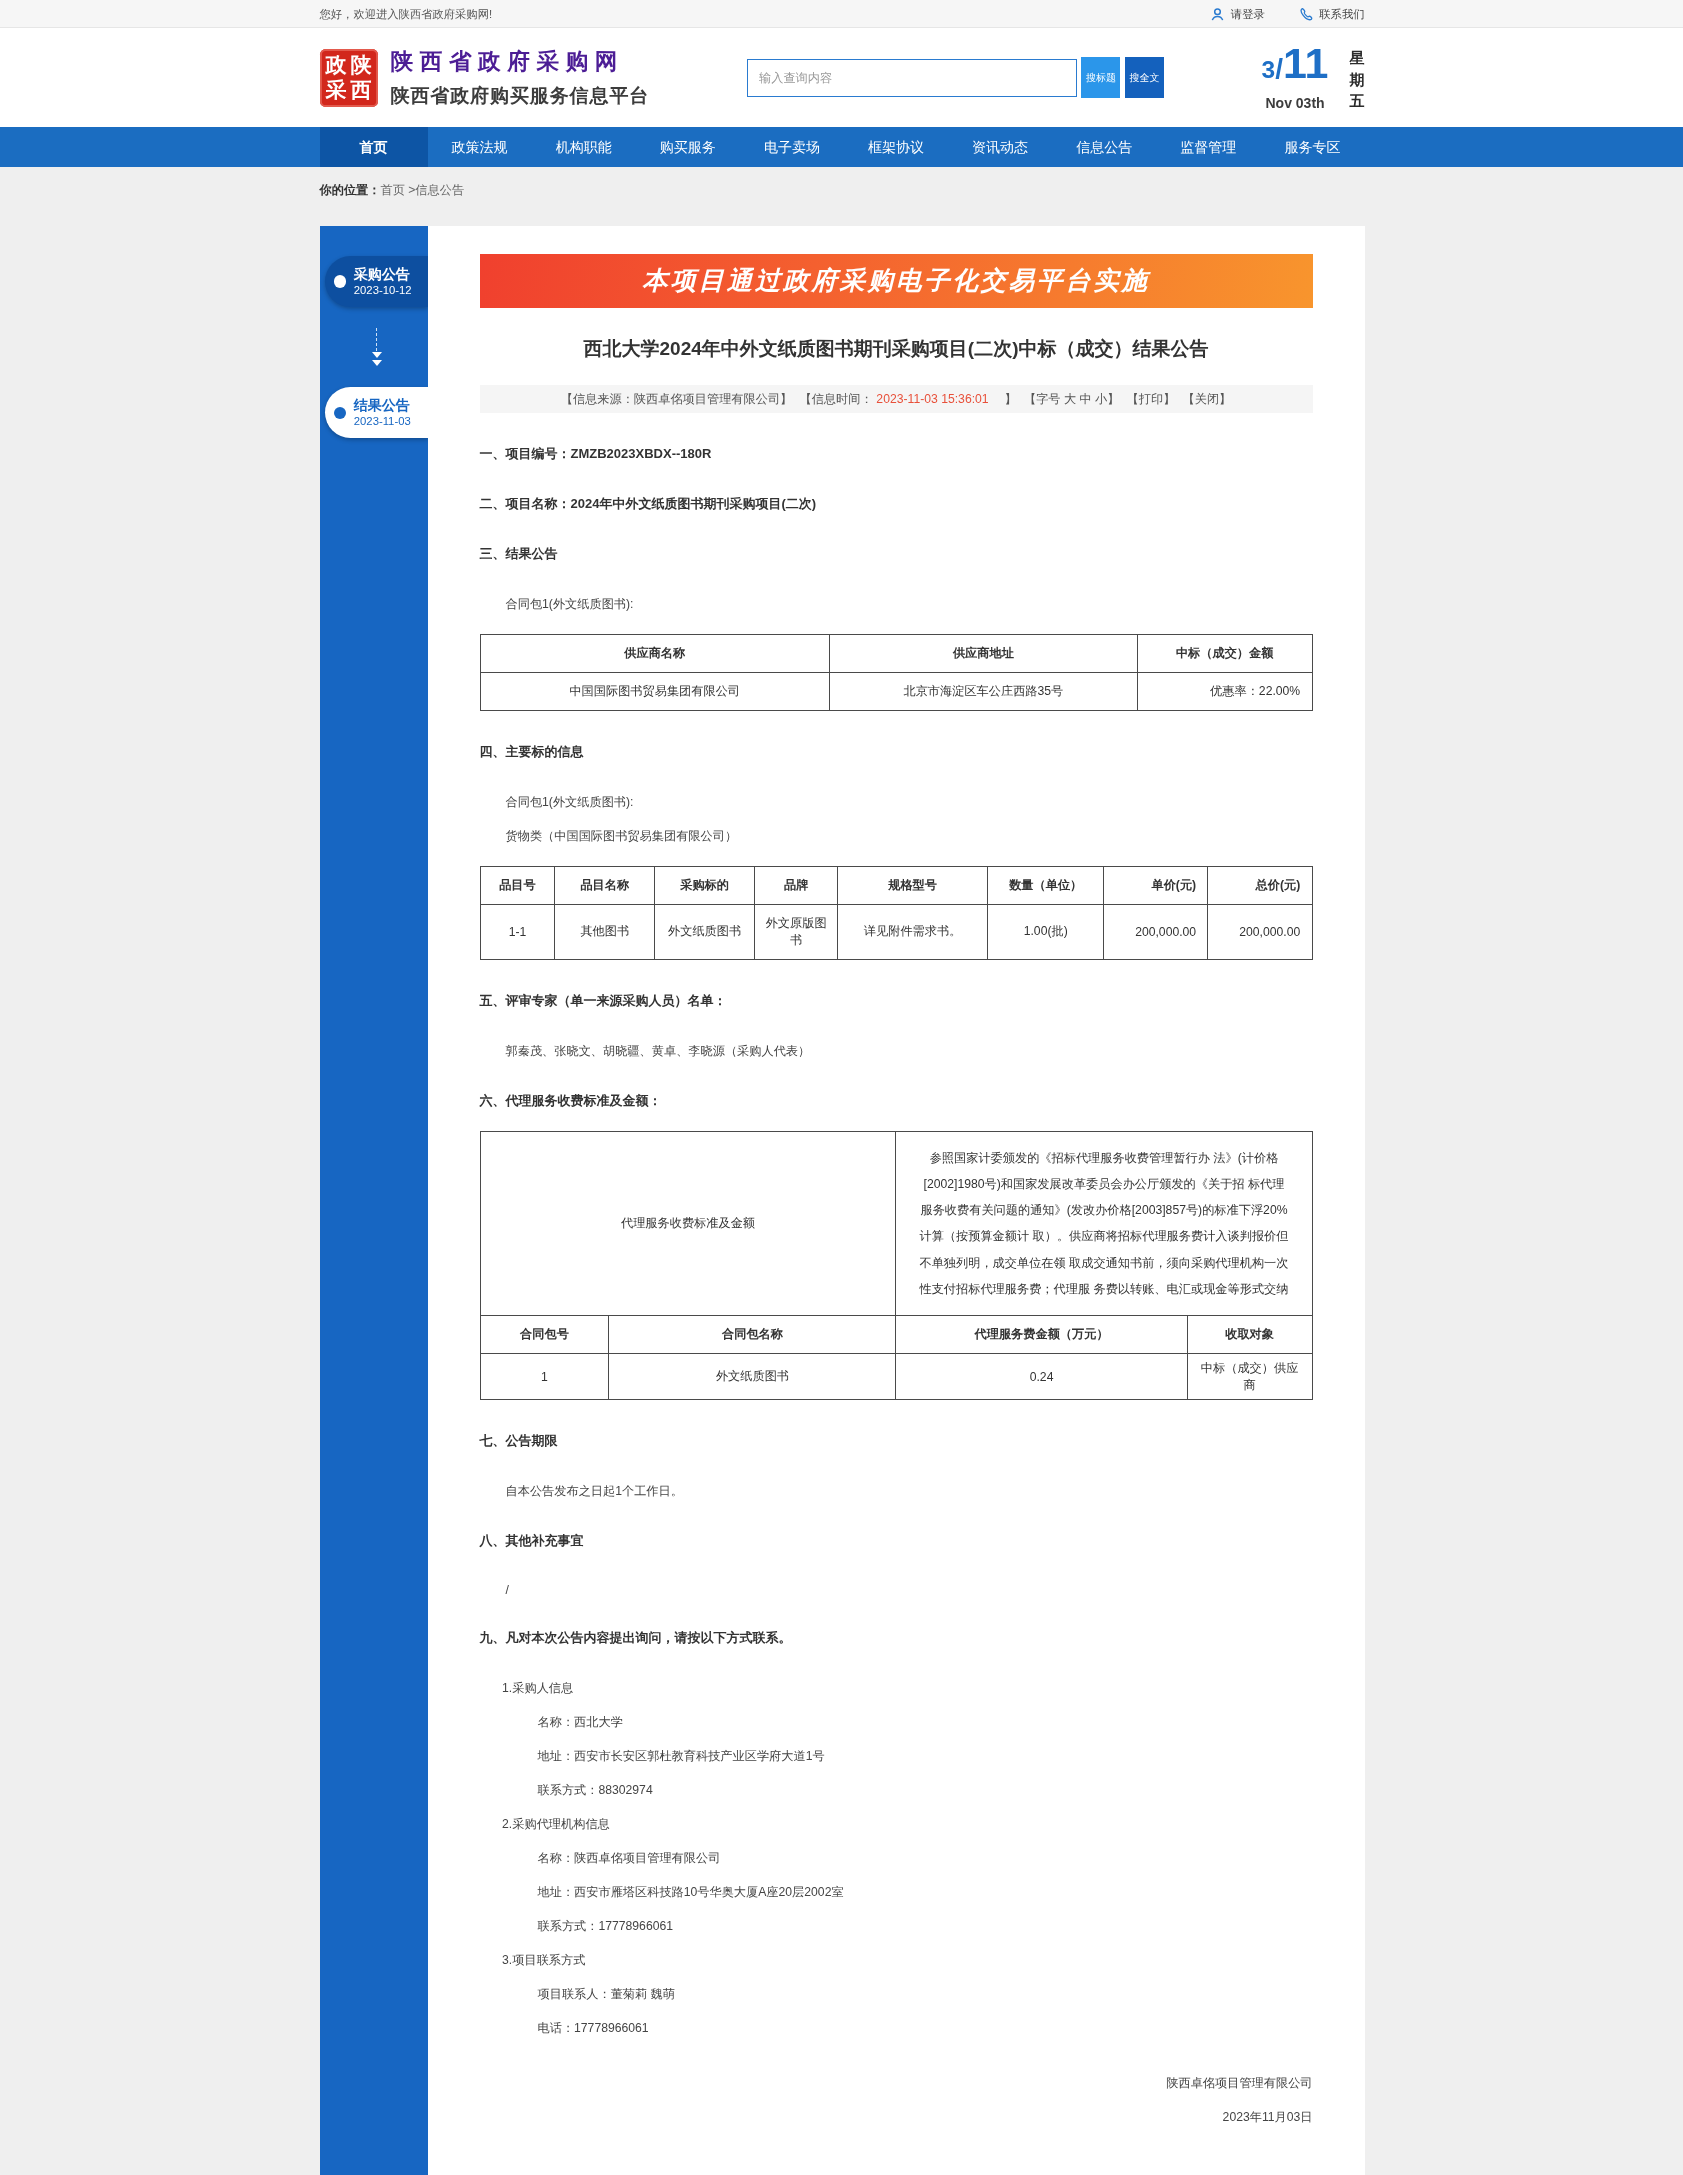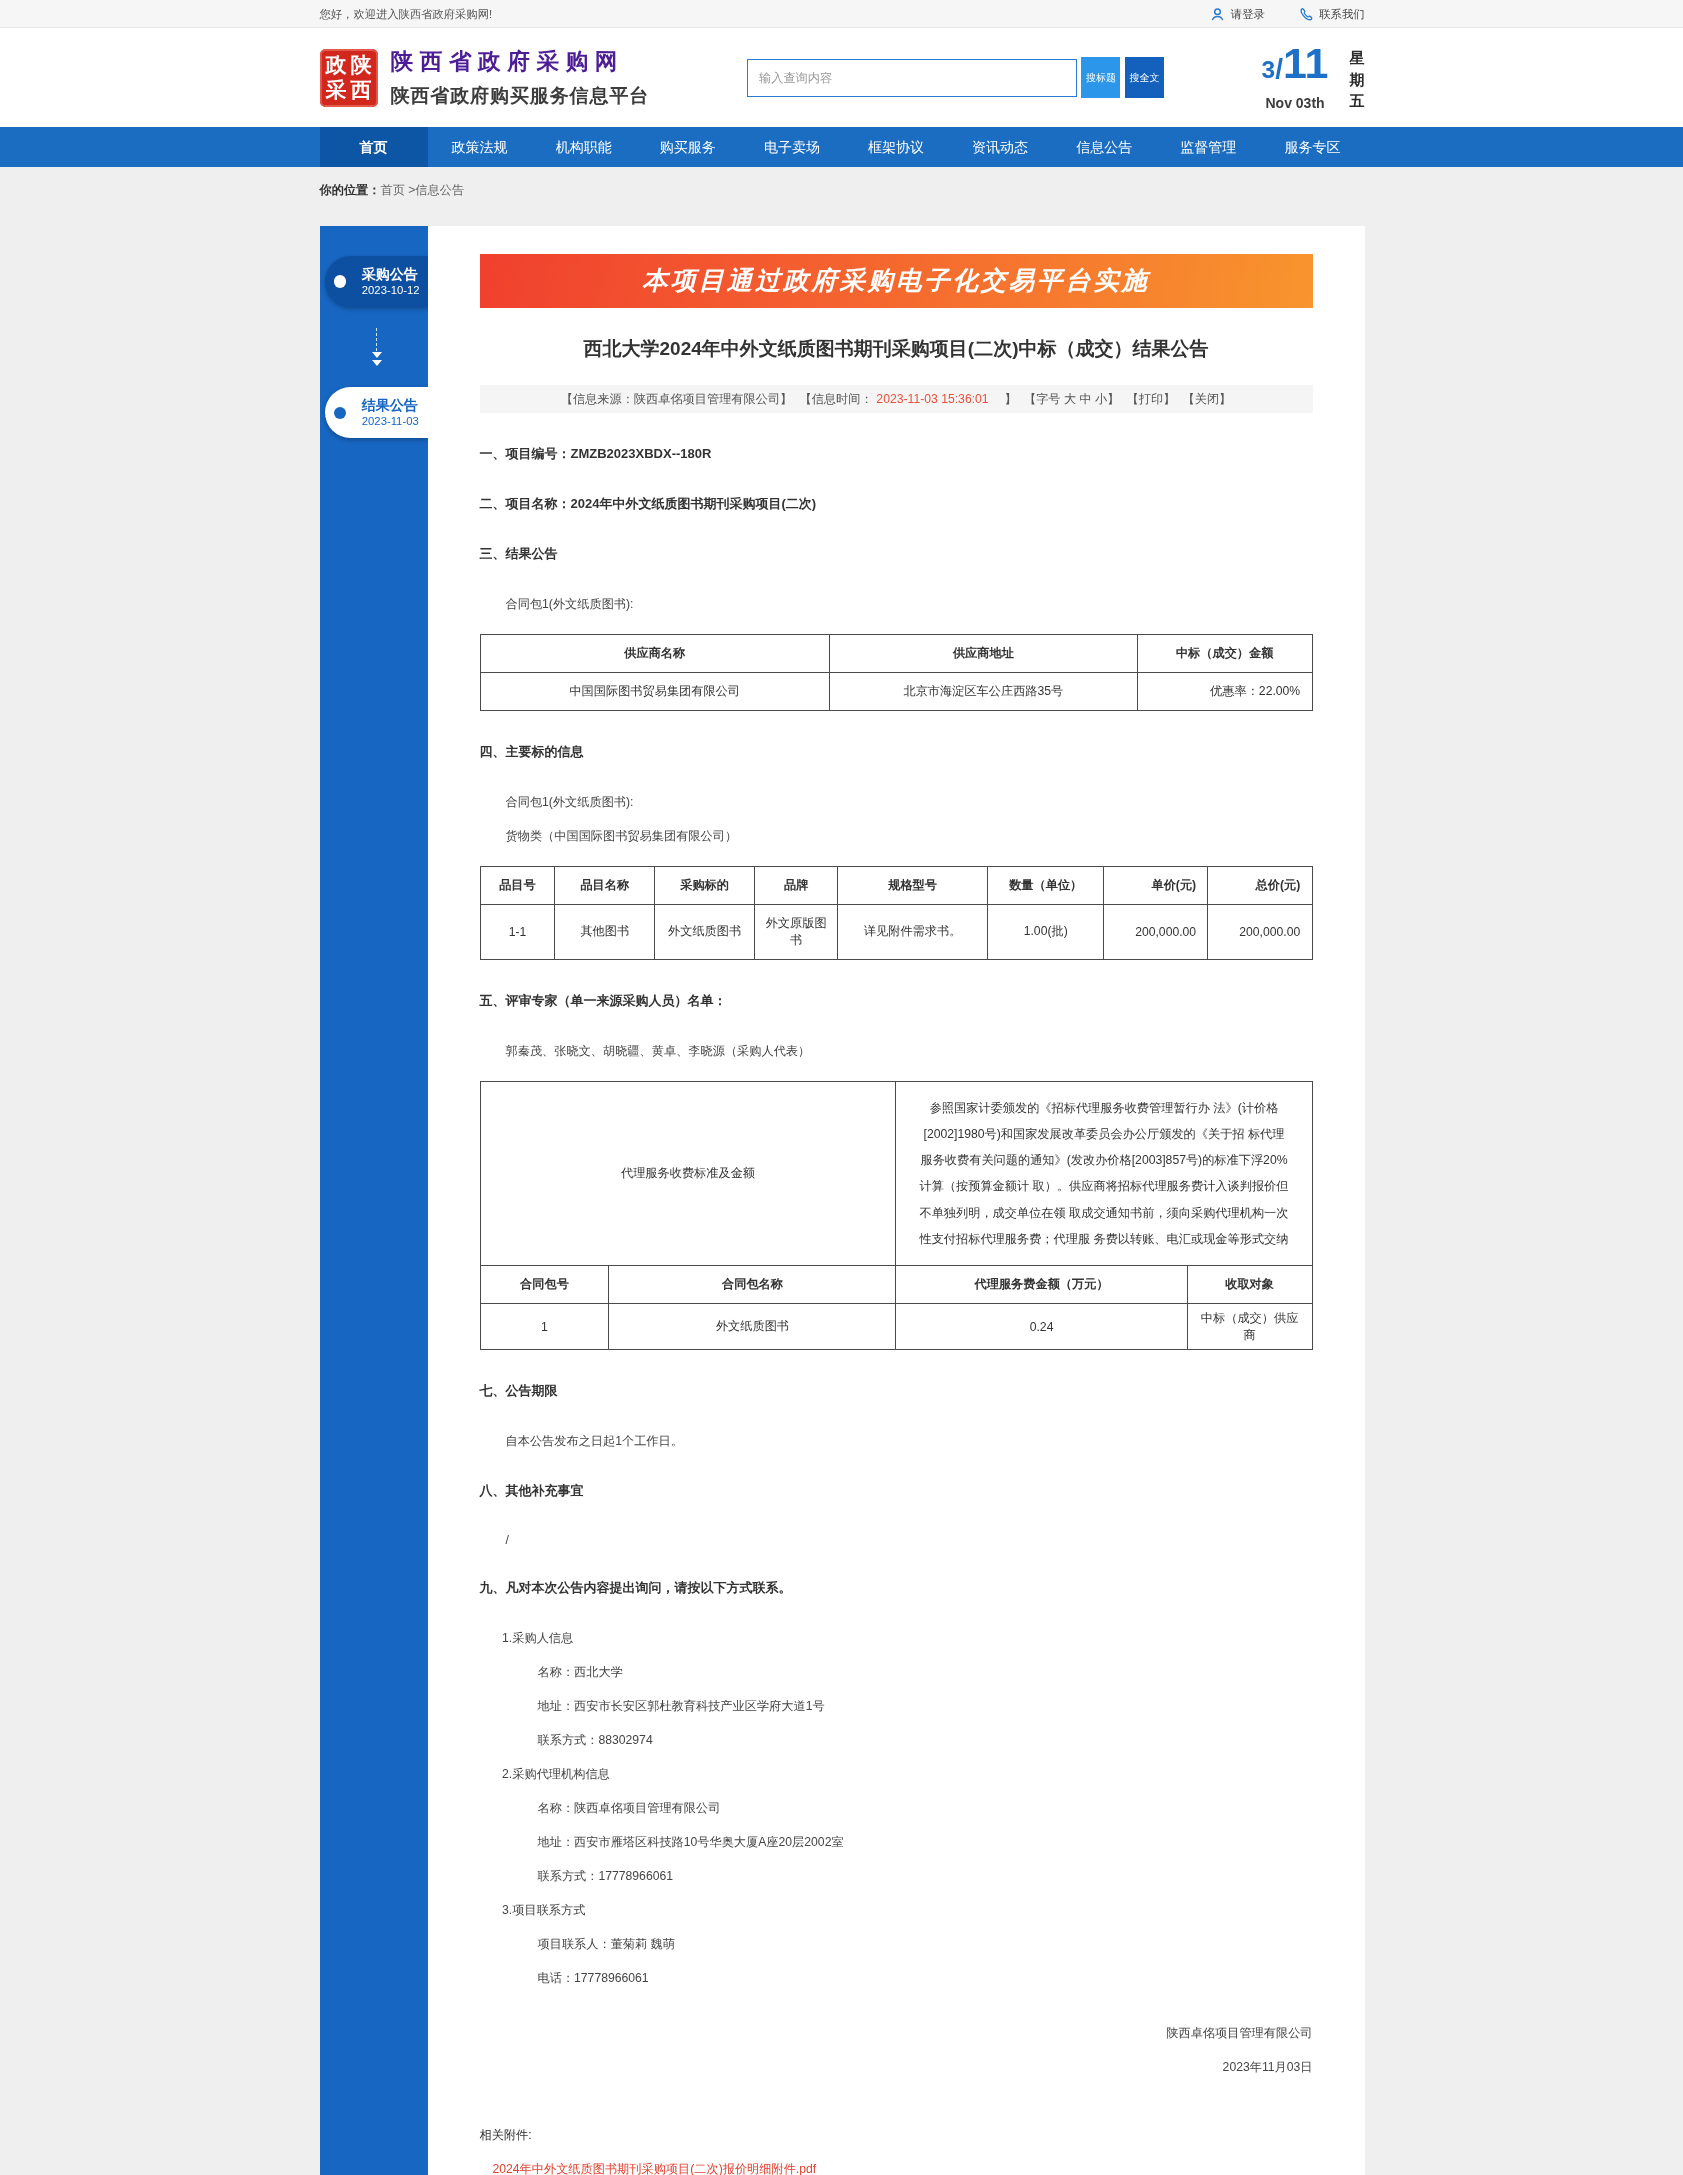--- a/index.html
+++ b/index.html
@@ -40,21 +40,21 @@
 
   
   .page-bg { background:#efefef; padding-bottom:28px; }
   .breadcrumb { padding:15px 0 27px; font-size:12.2px; color:#666; }
   .breadcrumb b { color:#333; }
   .crumb-link { cursor:pointer; }
 
   
   .content-wrap { display:flex; align-items:stretch; min-height:1794px; }
   .side { width:108px; background:#1766c2; padding-top:30px; flex-shrink:0; }
-  .step { width:103px; margin-left:5.6px; height:51px; border-radius:25.4px 0 0 25.4px; display:flex; align-items:center; gap:16px; padding-left:8.5px; cursor:pointer; box-shadow:0 1.9px 4.7px rgba(0,0,0,.25); }
+  .step { width:103px; margin-left:5.6px; height:51px; border-radius:25.4px 0 0 25.4px; display:flex; align-items:center; gap:8px; padding-left:8.5px; cursor:pointer; box-shadow:0 1.9px 4.7px rgba(0,0,0,.25); }
   .step-inactive { background:#0d4fa0; color:#fff; }
   .step-active { background:#fff; color:#1766c2; }
   .dot { width:12.2px; height:12.2px; border-radius:50%; flex-shrink:0; }
   .step-inactive .dot { background:#fff; }
   .step-active .dot { background:#1766c2; }
   .step-title { font-size:14px; font-weight:bold; line-height:17px; }
   .step-date { font-size:11.3px; line-height:14px; }
   .arrow-col { width:103px; margin-left:5.6px; display:flex; flex-direction:column; align-items:center; padding:21px 0; }
   .dash-line { width:0; height:22.6px; border-left:1.9px dashed #cfe2f7; }
   .chev { width:0; height:0; border-left:5.6px solid transparent; border-right:5.6px solid transparent; border-top:6.6px solid #fff; margin-top:1.9px; }
@@ -241,20 +241,21 @@
           <td>1.00(批)</td>
           <td class="num-col">200,000.00</td>
           <td class="num-col">200,000.00</td>
         </tr>
       </tbody>
         </table>
 
       <div class="sec-h">五、评审专家（单一来源采购人员）名单：</div>
       <div class="sec-line">郭秦茂、张晓文、胡晓疆、黄卓、李晓源（采购人代表）</div>
 
+      <div class="sec-h">六、代理服务收费标准及金额：</div>
       <table>
         <tbody>
             <tr>
           <td colspan="2" style="width:50%" class="fee-label">代理服务收费标准及金额</td>
           <td colspan="2" class="fee-desc">参照国家计委颁发的《招标代理服务收费管理暂行办 法》(计价格[2002]1980号)和国家发展改革委员会办公厅颁发的《关于招 标代理服务收费有关问题的通知》(发改办价格[2003]857号)的标准下浮20%计算（按预算金额计 取）。供应商将招标代理服务费计入谈判报价但不单独列明，成交单位在领 取成交通知书前，须向采购代理机构一次性支付招标代理服务费；代理服 务费以转账、电汇或现金等形式交纳</td>
         </tr>
         <tr>
           <th style="width:15.5%">合同包号</th>
           <th style="width:34.5%">合同包名称</th>
           <th style="width:35%">代理服务费金额（万元）</th>

